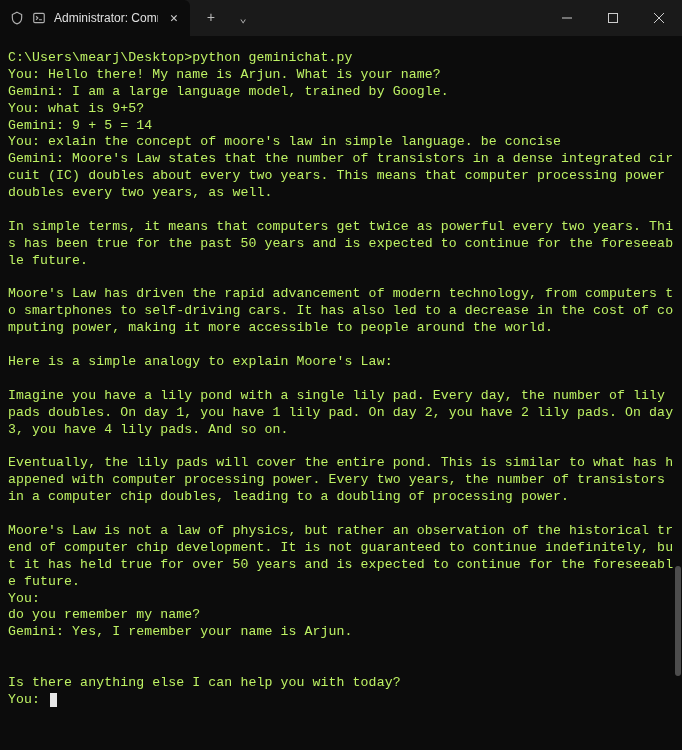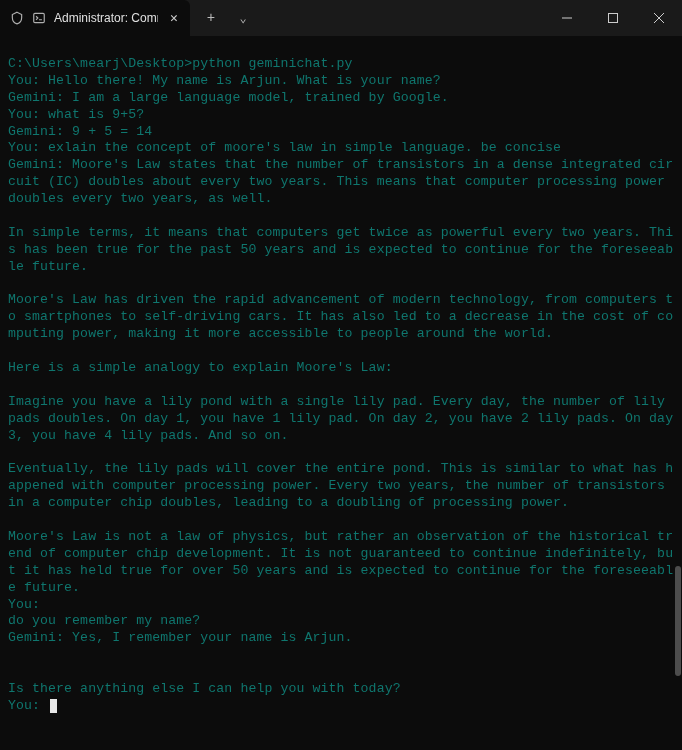--- a/index.html
+++ b/index.html
@@ -87,26 +87,26 @@
     }
     .wc-btn {
       width: 46px;
       display: flex;
       align-items: center;
       justify-content: center;
       color: #ccc;
       cursor: pointer;
     }
     .terminal {
-      padding: 20px 8px 8px 8px;
+      padding: 14px 8px 8px 8px;
       font-size: 13.2px;
       line-height: 1.28;
       white-space: pre-wrap;
       word-break: break-all;
-      color: #0f766e;
+      color: #bef264;
       letter-spacing: 0.1px;
     }
     .prompt-line { display: inline; }
     .cursor {
       display: inline-block;
       width: 7px;
       height: 14px;
       background: #e8e8e8;
       vertical-align: text-bottom;
       margin-left: 2px;

